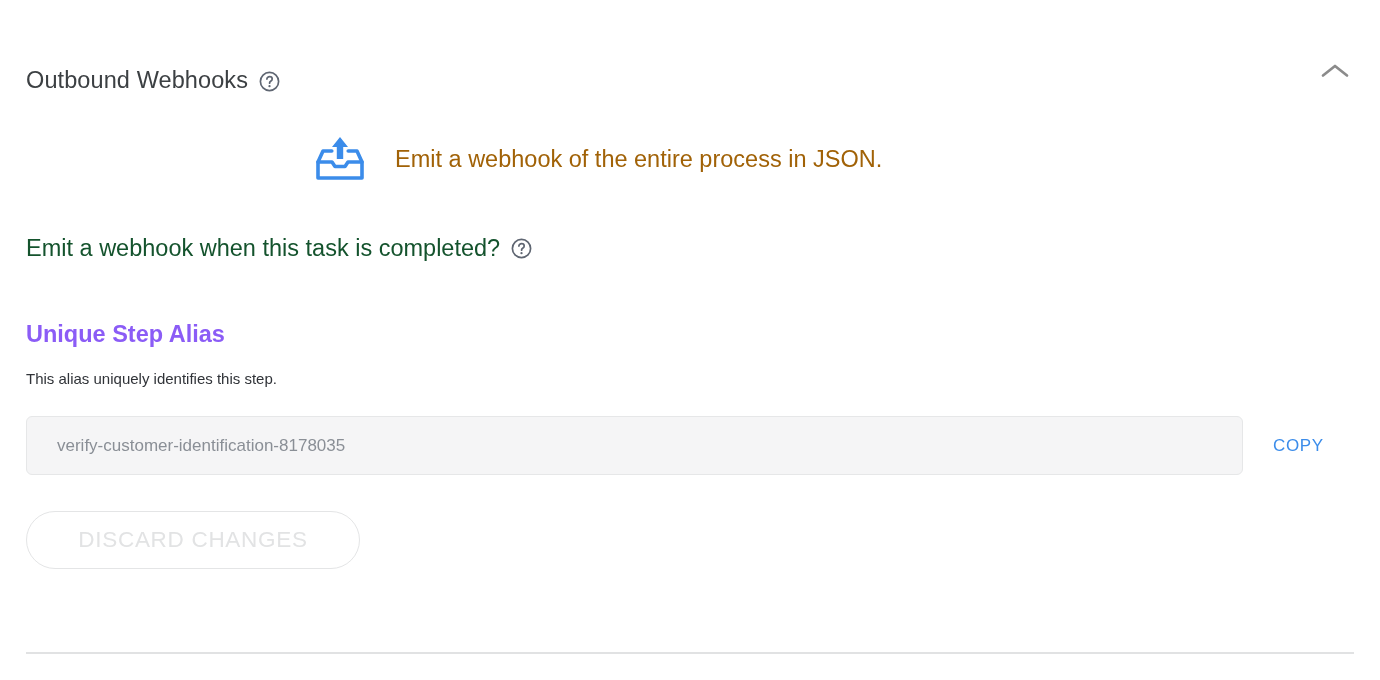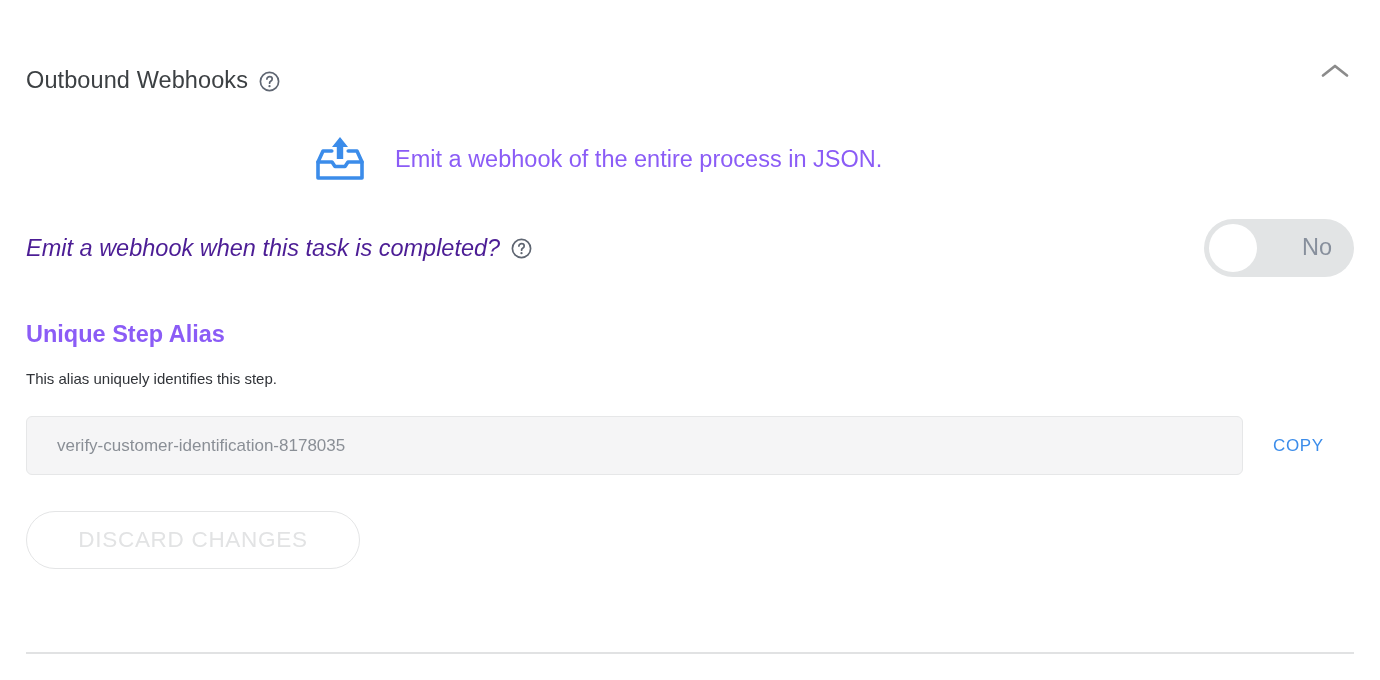--- a/index.html
+++ b/index.html
@@ -80,21 +80,21 @@
     margin-left: 286px;
     display: flex;
     align-items: center;
     justify-content: center;
     flex: none;
   }
   .upload-icon svg { display: block; }
   .desc-text {
     margin-left: 27px;
     font-size: 23.5px;
-    color: #8b5cf6;
+    color: #a16207;
     font-weight: 400;
     line-height: 1.2;
     white-space: nowrap;
   }
 
   
   .toggle-row {
     position: absolute;
     left: 26px;
     top: 219px;
@@ -103,25 +103,24 @@
     display: flex;
     align-items: center;
     justify-content: space-between;
   }
   .toggle-label-wrap {
     display: flex;
     align-items: center;
   }
   .toggle-label {
     font-size: 23.5px;
-    color: #4c1d95;
+    color: #14532d;
     font-weight: 400;
     line-height: 1.2;
     white-space: nowrap;
-    font-style: italic;
   }
   .toggle-switch {
     position: relative;
     width: 150px;
     height: 58px;
     border-radius: 29px;
     background: #e2e4e5;
     display: flex;
     align-items: center;
     cursor: pointer;
@@ -281,24 +280,20 @@
       <span class="toggle-label">Emit a webhook when this task is completed?</span>
       <span class="help-icon">
         <svg width="21" height="21" viewBox="0 0 21 21" aria-hidden="true">
           <circle cx="10.5" cy="10.5" r="9.1" fill="none" stroke="#5f6672" stroke-width="1.7"></circle>
           <path d="M7.9 8.1c0-1.5 1.2-2.5 2.7-2.5 1.5 0 2.6 0.9 2.6 2.3 0 1.2-0.7 1.8-1.5 2.3-0.7 0.5-1.1 0.8-1.1 1.6v0.4" fill="none" stroke="#5f6672" stroke-width="1.7" stroke-linecap="round"></path>
           <circle cx="10.5" cy="15.2" r="1.15" fill="#5f6672"></circle>
         </svg>
       </span>
     </span>
 
-    <span class="toggle-switch">
-      <span class="toggle-knob"></span>
-      <span class="toggle-state">No</span>
-    </span>
   </div>
 
   <div class="alias-title">Unique Step Alias</div>
   <div class="alias-sub">This alias uniquely identifies this step.</div>
 
   <div class="alias-row">
     <input class="alias-input" type="text" placeholder="verify-customer-identification-8178035" style="">
     <span class="copy-link">COPY</span>
   </div>
 

